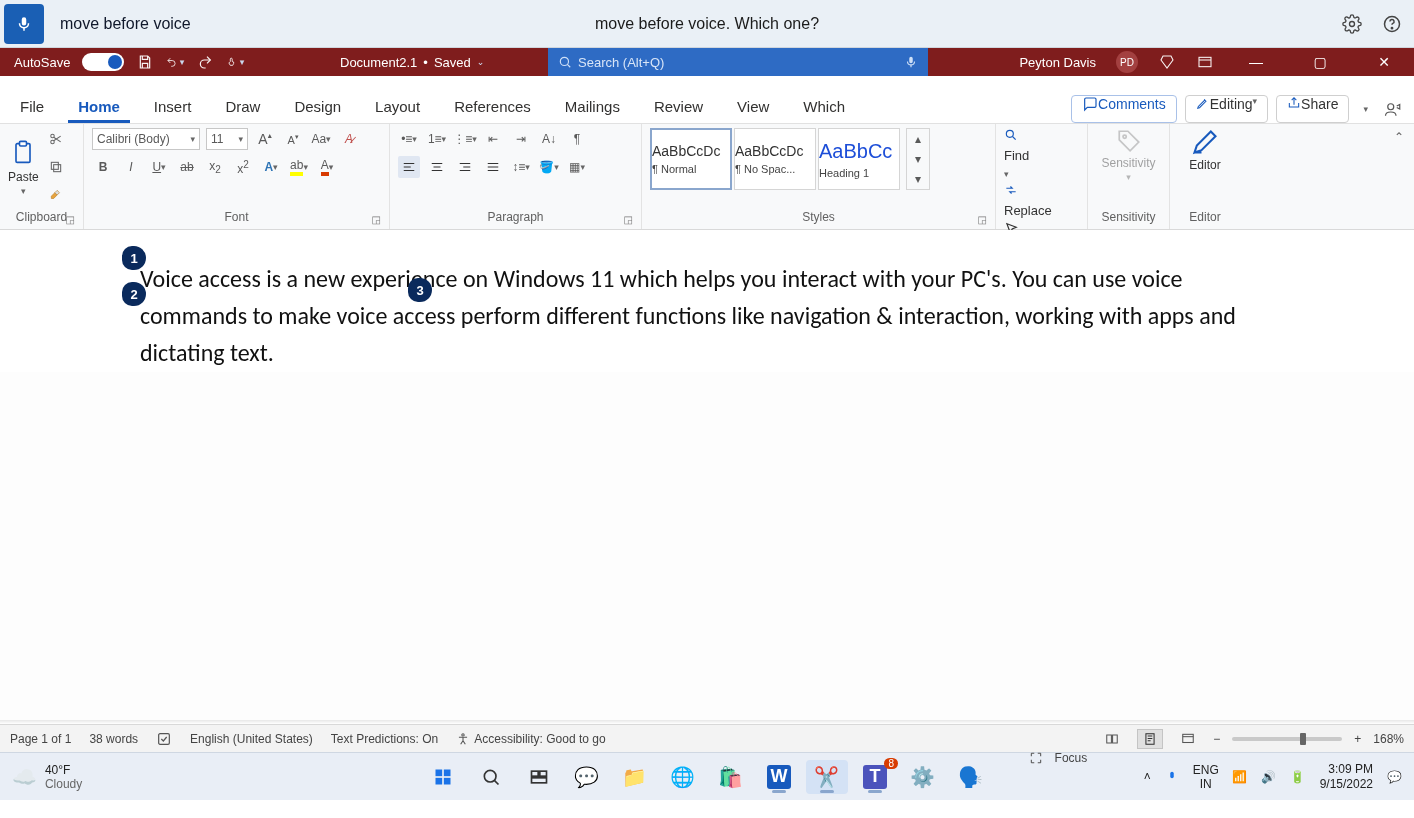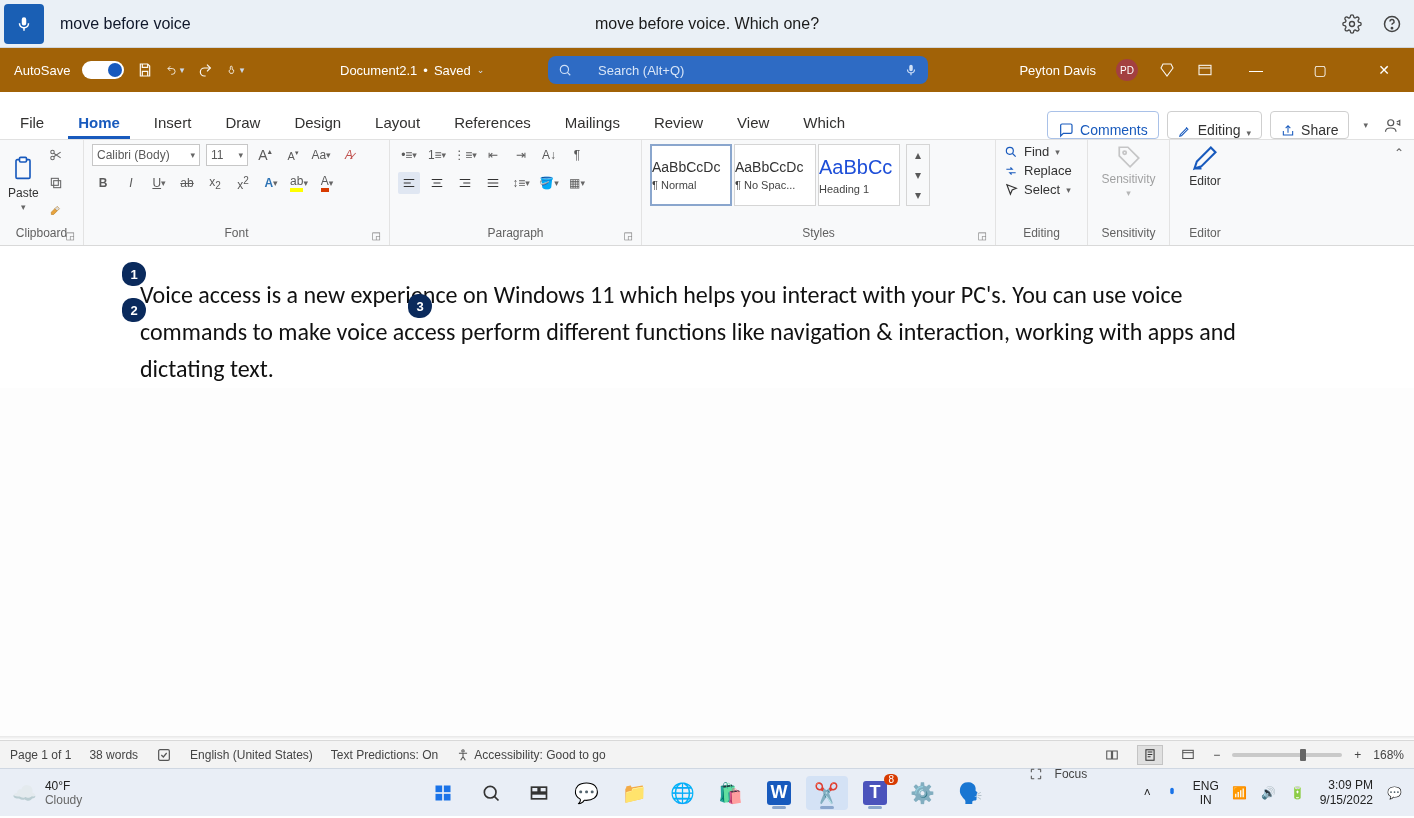--- a/index.html
+++ b/index.html
@@ -7,60 +7,60 @@
 
 
 .voice-bar { height: 48px; background: #eaf0f6; display: flex; align-items: center; border-bottom: 1px solid #d0d6dd; }
 .voice-mic { width: 40px; height: 40px; margin: 4px; background: #1a5fb4; border-radius: 4px; display: flex; align-items: center; justify-content: center; color: #fff; }
 .voice-cmd { font-size: 16px; margin-left: 12px; color: #0f172a; }
 .voice-prompt { position: absolute; left: 50%; transform: translateX(-50%); font-size: 16px; color: #1b1b1b; }
 .voice-right { margin-left: auto; margin-right: 12px; display: flex; gap: 20px; color: #464646; }
 .mic-svg { width: 18px; height: 18px; }
 
 
-.title-bar { height: 44px; background: #a16207; display: flex; align-items: center; color: #fff; font-size: 13px; position: relative; justify-content: space-between; }
+.title-bar { height: 28px; background: #7f1d1d; display: flex; align-items: center; color: #fff; font-size: 13px; position: relative; justify-content: space-between; }
 .tb-left { display: flex; align-items: center; gap: 12px; padding-left: 14px; }
 .autosave-toggle { width: 42px; height: 18px; background: #ffffff; border-radius: 10px; position: relative; display: inline-flex; align-items: center; }
 .autosave-toggle::after { content: ""; position: absolute; right: 2px; width: 14px; height: 14px; background: #185abd; border-radius: 50%; }
 .tb-icon { width: 18px; height: 18px; display:inline-flex; align-items:center; justify-content:center; opacity: .95; }
 .tb-doc { position: absolute; left: 340px; display: flex; align-items: center; gap: 6px; }
-.tb-search { position: absolute; left: 548px; width: 380px; height: 28px; background: #2e6bc4; border-radius: 8px; display: flex; align-items: center; padding: 0 10px; color: #d8e5f7; gap: 26px; }
+.tb-search { position: absolute; left: 548px; width: 380px; height: 28px; background: #2e6bc4; border-radius: 0; display: flex; align-items: center; padding: 0 10px; color: #d8e5f7; gap: 6px; }
 .tb-search-mic { margin-left: auto; }
 .tb-right { margin-left: auto; display: flex; align-items: center; gap: 20px; padding-right: 8px; }
 .avatar { width: 22px; height: 22px; border-radius: 50%; background: #a34040; display:flex; align-items:center; justify-content:center; font-size:10px; color:#fff; }
 .win-btn { width: 44px; text-align: center; font-size: 14px; }
 
 
 .tabs-row { height: 48px; background: #fff; border-bottom: 1px solid #e1e1e1; display: flex; align-items: flex-end; padding-left: 10px; gap: 14px; font-size: 15px; color: #323130; }
 .tab { padding: 8px 10px 8px; cursor: default; }
 .tab.active { color: #185abd; font-weight: 600; border-bottom: 3px solid #185abd; padding-bottom: 5px; }
 .tabs-right { margin-left: auto; display: flex; align-items: center; gap: 8px; padding-right: 10px; }
-.tabs-right .pill { height: 28px; border: 1px solid #cfcfcf; border-radius: 4px; display: flex; align-items: flex-end; padding: 0 10px; gap: 6px; font-size: 14px; color: #333; }
+.tabs-right .pill { height: 28px; border: 1px solid #cfcfcf; border-radius: 4px; display: flex; align-items: flex-start; padding: 0 10px; font-size: 14px; color: #333; }
 .pill.blue { color: #185abd; border-color: #a9c1e8; }
 .share-icon { width: 22px; height: 22px; display:flex; align-items:center; justify-content:center; }
 
 
 .ribbon { height: 106px; background: #f8f9fa; border-bottom: 1px solid #d9d9d9; display: flex; font-size: 12px; color: #5a5a5a; }
 .rgroup { border-right: 1px solid #e3e3e3; padding: 4px 8px 2px; display: flex; flex-direction: column; justify-content: space-between; position: relative; }
 .rgroup-label { text-align: center; font-size: 12px; padding-bottom: 3px; color: #616161; position: relative; }
 .rgroup-label .launcher { position: absolute; right: 0; bottom: 2px; font-size: 10px; color: #7a7a7a; }
 .rgroup-body { display: flex; align-items: center; gap: 6px; }
 .vbtn { display: flex; flex-direction: column; align-items: center; gap: 2px; font-size: 12px; color: #333; }
-.row { display: flex; gap: 6px; align-items: center; }
+.row { display: flex; gap: 6px; }
 .font-box { width: 108px; height: 22px; border: 1px solid #c7c7c7; background: #fff; font-size: 12px; padding: 0 4px; display:flex; align-items:center; justify-content:space-between; }
 .size-box { width: 42px; height: 22px; border: 1px solid #c7c7c7; background: #fff; font-size: 12px; padding: 0 4px; display:flex; align-items:center; justify-content:space-between; }
 .btnbox { width: 22px; height: 22px; display:flex; align-items:center; justify-content:center; border-radius:2px; }
 .styles-gallery { display:flex; gap:2px; }
 .style-item { width: 82px; height: 62px; border:1px solid #d5d5d5; background:#fff; display:flex; flex-direction:column; align-items:flex-start; justify-content:center; font-size:11px; color:#444; }
 .style-item.sel { border: 2px solid #8aa6cd; }
 .style-prev { font-size: 14px; color:#333; margin-bottom:4px; }
 .style-prev.h1  { color:#1d4ed8; font-size:20px; }
 .style-prev.h2  { color:#2e74b5; font-size:14px; }
 .editing-list { display:flex; flex-direction:column; gap:4px; font-size:13px; color:#333; }
-.editing-list .row { gap:6px; }
+.editing-list .row { gap:6px;flex-direction:column; }
 .collapse { margin-left:auto; padding:6px 10px; color:#666; }
 
 
 .doc-area { position: relative; height: 490px; background: #fdfdfd; overflow: hidden; }
 .page { position: absolute; left: 0; top: 0; right: 0; background: #fff; padding: 30px 140px 0 140px; }
 .doc-text { font-size: 24px; line-height: 1.55; color: #111; font-family: Calibri, "Segoe UI", Arial, sans-serif; }
 .num-badge { position: absolute; width: 24px; height: 24px; background: #0a2a5c; color: #fff; border-radius: 50% 60% 60% 50%; display:flex; align-items:center; justify-content:center; font-size:13px; font-weight:600; }
 .nb1 { left: 122px; top: 16px; }
 .nb2 { left: 122px; top: 52px; }
 .nb3 { left: 408px; top: 48px; }

